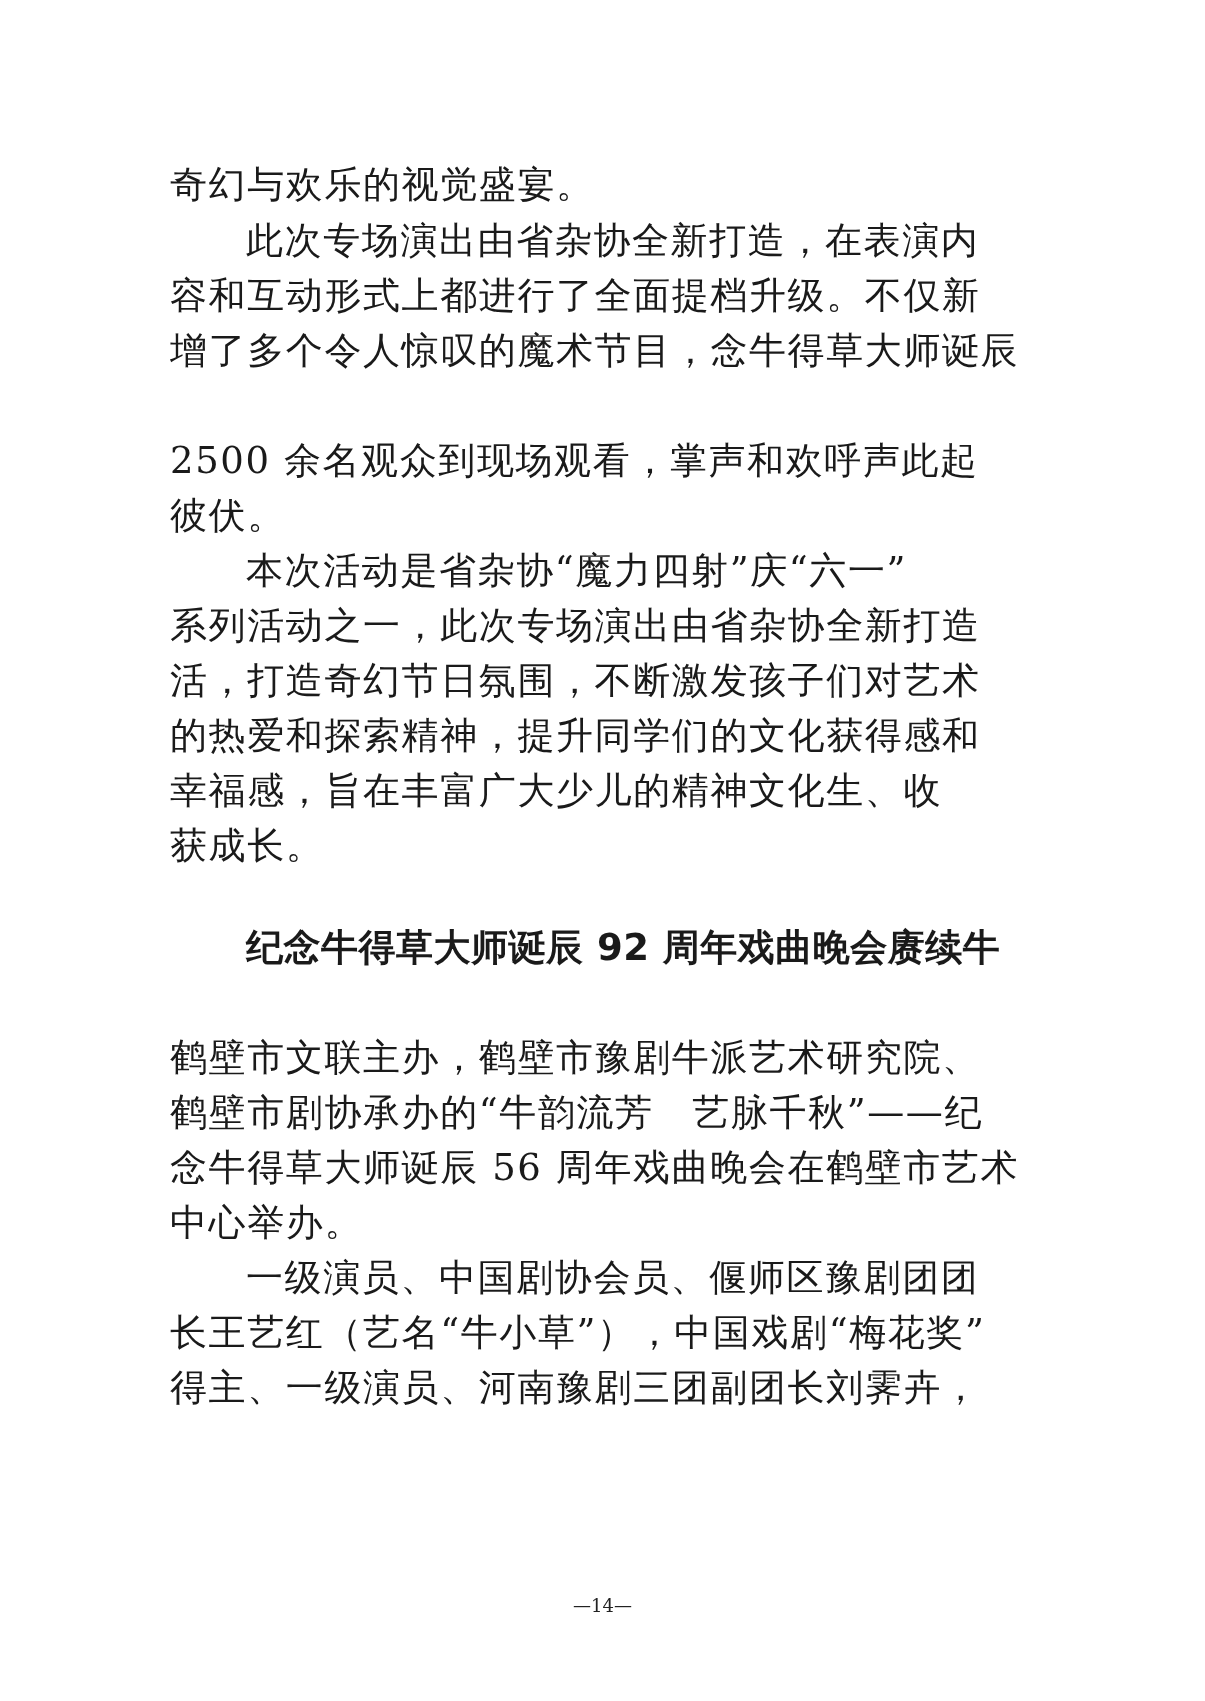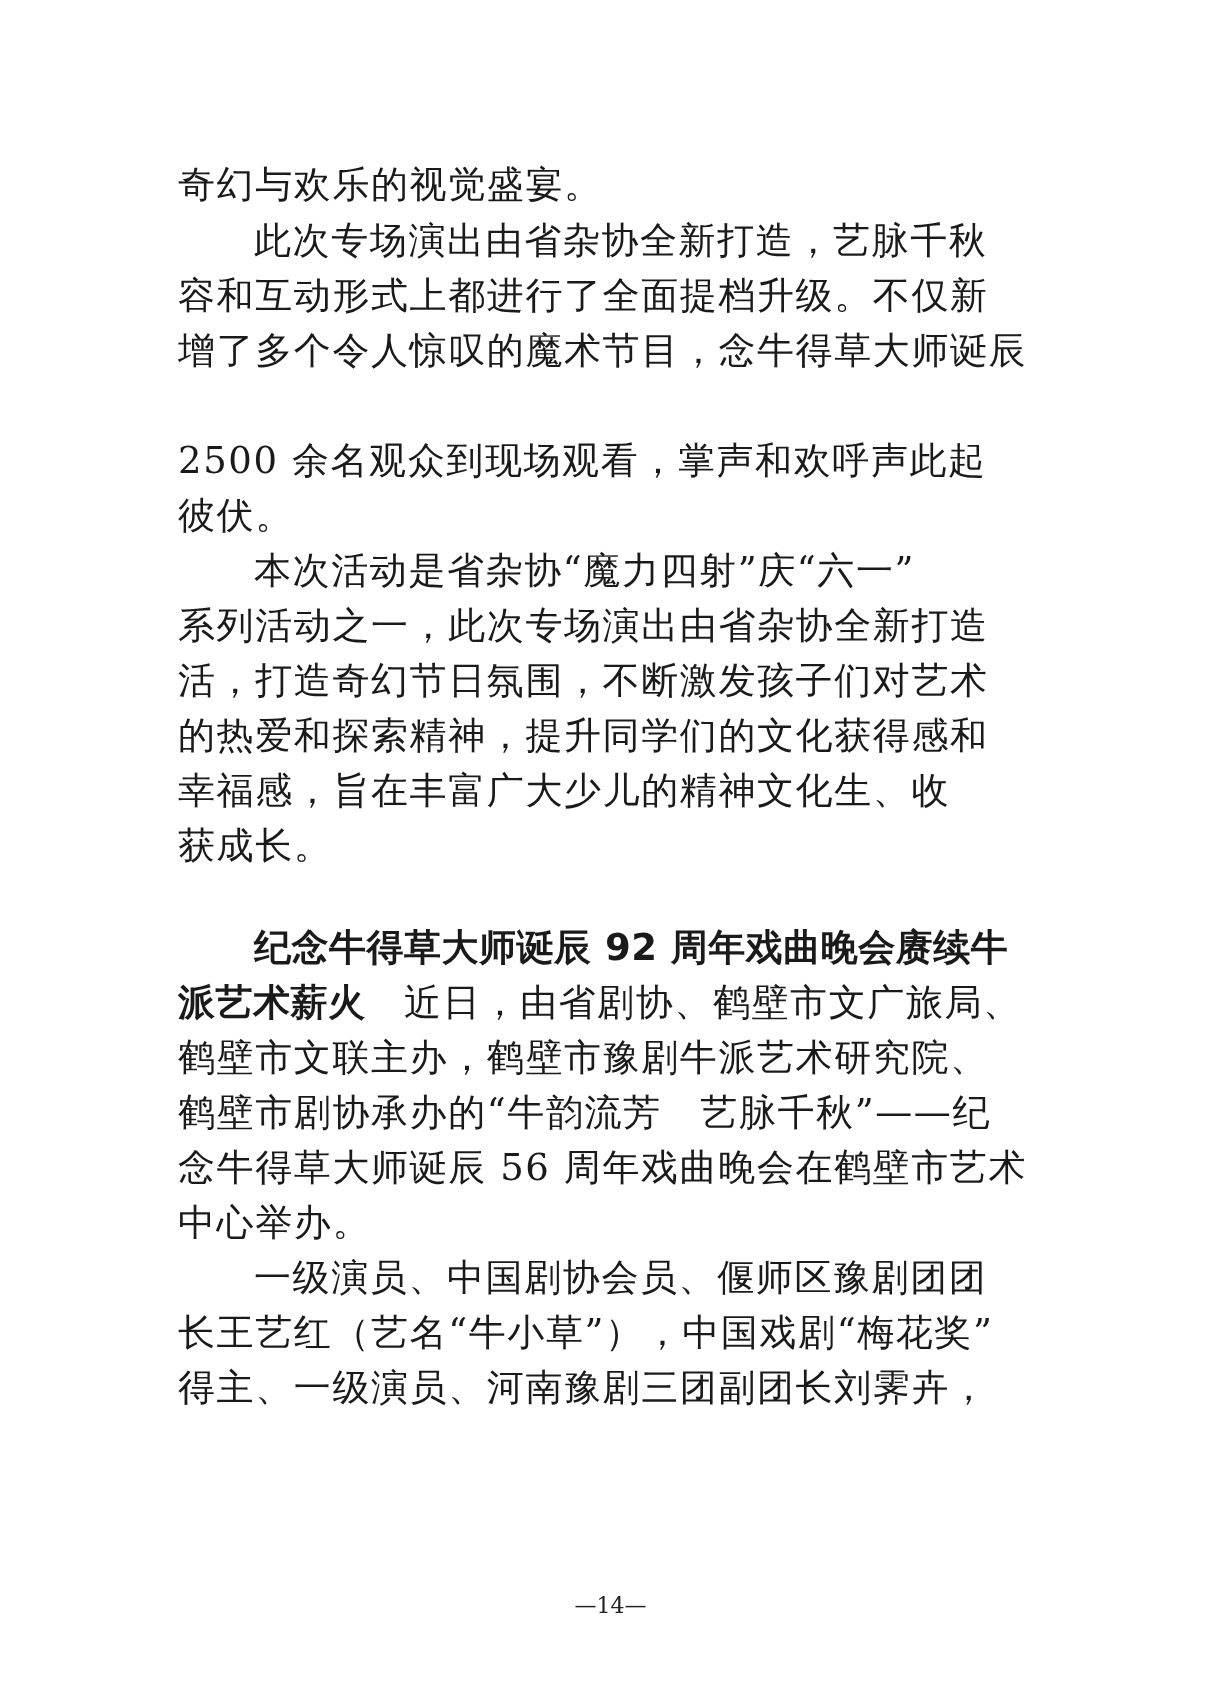--- a/index.html
+++ b/index.html
@@ -1,49 +1,46 @@
 <!DOCTYPE html>
 <html><head>
 <meta charset="utf-8">
 <style>
   html, body { margin:0; padding:0; background:#ffffff; }
   body { width:1205px; height:1701px; position:relative; overflow:hidden;
          font-family:"DejaVu Serif","Liberation Serif",serif; color:#1a1a1a; }
-  .page { position:absolute; left:8px; top:0; width:1115px; height:1701px;padding-left:16px; }
+  .page { position:absolute; left:0; top:0; width:1115px; height:1701px;padding-left:16px; }
   .line { position:absolute; left:170px; width:780px; height:56px;
           font-size:37px; line-height:56px; white-space:nowrap;
           letter-spacing:1.6px; }
   .indent { padding-left:76px; width:704px; }
   .heading { font-family:"DejaVu Sans","Liberation Sans",sans-serif; font-weight:bold; letter-spacing:0.5px;text-align:center; }
   .lead { font-family:"DejaVu Sans","Liberation Sans",sans-serif; font-weight:bold; letter-spacing:0.5px; }
   .page-number { position:absolute; left:0; width:1205px; top:1590px; text-align:center;
-                 font-size:22px; line-height:32px; font-family:"DejaVu Serif","Liberation Serif",serif; color:#222; }
+                 font-size:18px; line-height:32px; font-family:"DejaVu Serif","Liberation Serif",serif; color:#222; }
 </style>
 </head>
 <body>
 
 <div class="page">
 
   <div class="line" style="top:157px">奇幻与欢乐的视觉盛宴。</div>
-  <div class="line indent" style="top:213px">此次专场演出由省杂协全新打造，艺脉千秋</div>
+  <div class="line indent" style="top:213px">此次专场演出由省杂协全新打造，在表演内</div>
   <div class="line" style="top:268px">容和互动形式上都进行了全面提档升级。不仅新</div>
   <div class="line" style="top:323px">增了多个令人惊叹的魔术节目，念牛得草大师诞辰</div>
   <div class="line" style="top:433px">2500 余名观众到现场观看，掌声和欢呼声此起</div>
   <div class="line" style="top:488px">彼伏。</div>
   <div class="line indent" style="top:543px">本次活动是省杂协“魔力四射”庆“六一”</div>
   <div class="line" style="top:598px">系列活动之一，此次专场演出由省杂协全新打造</div>
   <div class="line" style="top:653px">活，打造奇幻节日氛围，不断激发孩子们对艺术</div>
   <div class="line" style="top:708px">的热爱和探索精神，提升同学们的文化获得感和</div>
   <div class="line" style="top:763px">幸福感，旨在丰富广大少儿的精神文化生、收</div>
   <div class="line" style="top:818px">获成长。</div>
 
   <div class="line indent heading" style="top:920px">纪念牛得草大师诞辰 92 周年戏曲晚会赓续牛</div>
-  <div class="line" style="top:975px">
-    <span class="lead">派艺术薪火</span><span>　近日，由省剧协、鹤壁市文广旅局、</span>
-  </div>
   <div class="line" style="top:1030px">鹤壁市文联主办，鹤壁市豫剧牛派艺术研究院、</div>
   <div class="line" style="top:1085px">鹤壁市剧协承办的“牛韵流芳　艺脉千秋”——纪</div>
   <div class="line" style="top:1140px">念牛得草大师诞辰 56 周年戏曲晚会在鹤壁市艺术</div>
   <div class="line" style="top:1195px">中心举办。</div>
   <div class="line indent" style="top:1250px">一级演员、中国剧协会员、偃师区豫剧团团</div>
   <div class="line" style="top:1305px">长王艺红（艺名“牛小草”），中国戏剧“梅花奖”</div>
   <div class="line" style="top:1360px">得主、一级演员、河南豫剧三团副团长刘霁卉，</div>
 
   <div class="page-number">—14—</div>
 </div>

